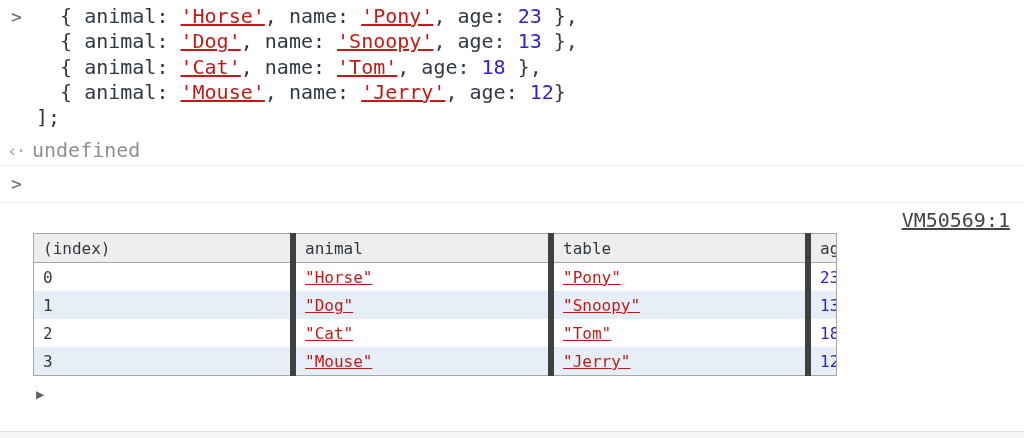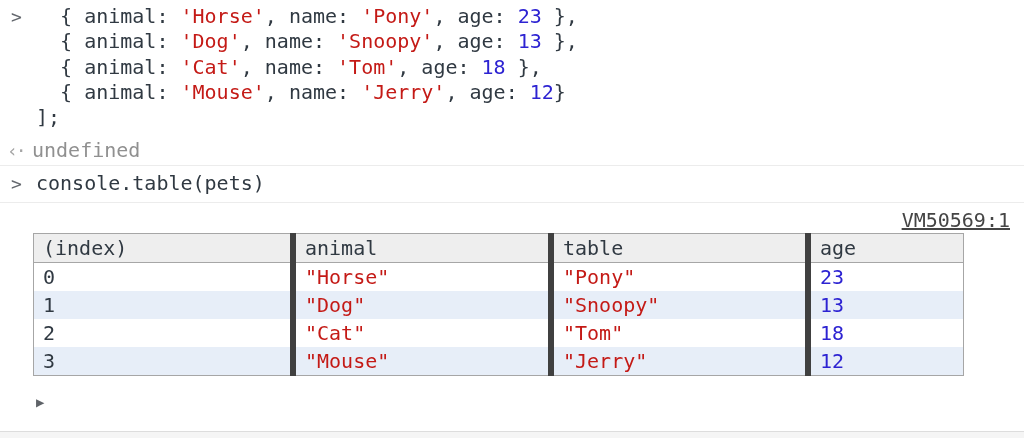--- a/index.html
+++ b/index.html
@@ -7,21 +7,21 @@
     width: 1024px; height: 438px;
     background: #ffffff;
     font-family: "DejaVu Sans Mono", "Liberation Mono", monospace;
     font-size: 20px;
     color: var(--fg, #303942);
     position: relative;
     overflow: hidden;
   }
 
   .tok-keyword { color: var(--keyword, #bb15bd); }
-  .tok-string  { color: var(--string, #c41a16); }
+  .tok-string  { color: var(--string, #c41a16); text-decoration: underline; }
   .tok-number  { color: var(--number, #2d23d2); }
   .tok-plain   { color: var(--fg, #303942); }
 
   .entry { display: flex; align-items: flex-start; }
   .prompt {
     flex: none; width: 25px; padding-left: 11px;
     color: var(--chevron, #65696f);
     font-size: 18px; line-height: 25px;
     user-select: none;
   }
@@ -45,24 +45,24 @@
     padding: 5px 0 6px 0;
   }
   .entry-command .cmd { line-height: 25px; }
 
   .output-block { padding-top: 5px; }
   .srcline { text-align: right; padding-right: 14px; line-height: 24px; height: 24px; }
   .src-link { color: #454545; text-decoration: underline; cursor: pointer; }
 
   table.console-table {
     border-collapse: collapse;
-    margin: 1px 0 12px 33px;
-    width: 931px;
+    margin: 1px 0 4px 33px;
+    width: 804px;
     table-layout: fixed;
-    font-size: 20px;
+    font-size: 16px;
   }
   table.console-table th, table.console-table td {
     height: 28px;
     padding: 0 4px 0 9px;
     text-align: left;
     font-weight: normal;
     overflow: hidden; white-space: nowrap;
   }
   table.console-table { border: 1px solid #a6a6a6; }
   table.console-table th { background: var(--header_bg, #eeeeee); border-bottom: 1px solid #a6a6a6; }
@@ -97,21 +97,20 @@
       </div>
   </div>
 
   <div class="result-line">
     <span class="result-icon">‹·</span>
     <span class="muted-text">undefined</span>
   </div>
 
   <div class="entry entry-command">
     <span class="prompt">&gt;</span>
-    <span class="cmd">console.table(pets)</span>
   </div>
 
   <div class="output-block">
     <div class="srcline">
       <a class="src-link">VM50569:1</a>
     </div>
 
     <table class="console-table">
       <thead>
           <tr>

